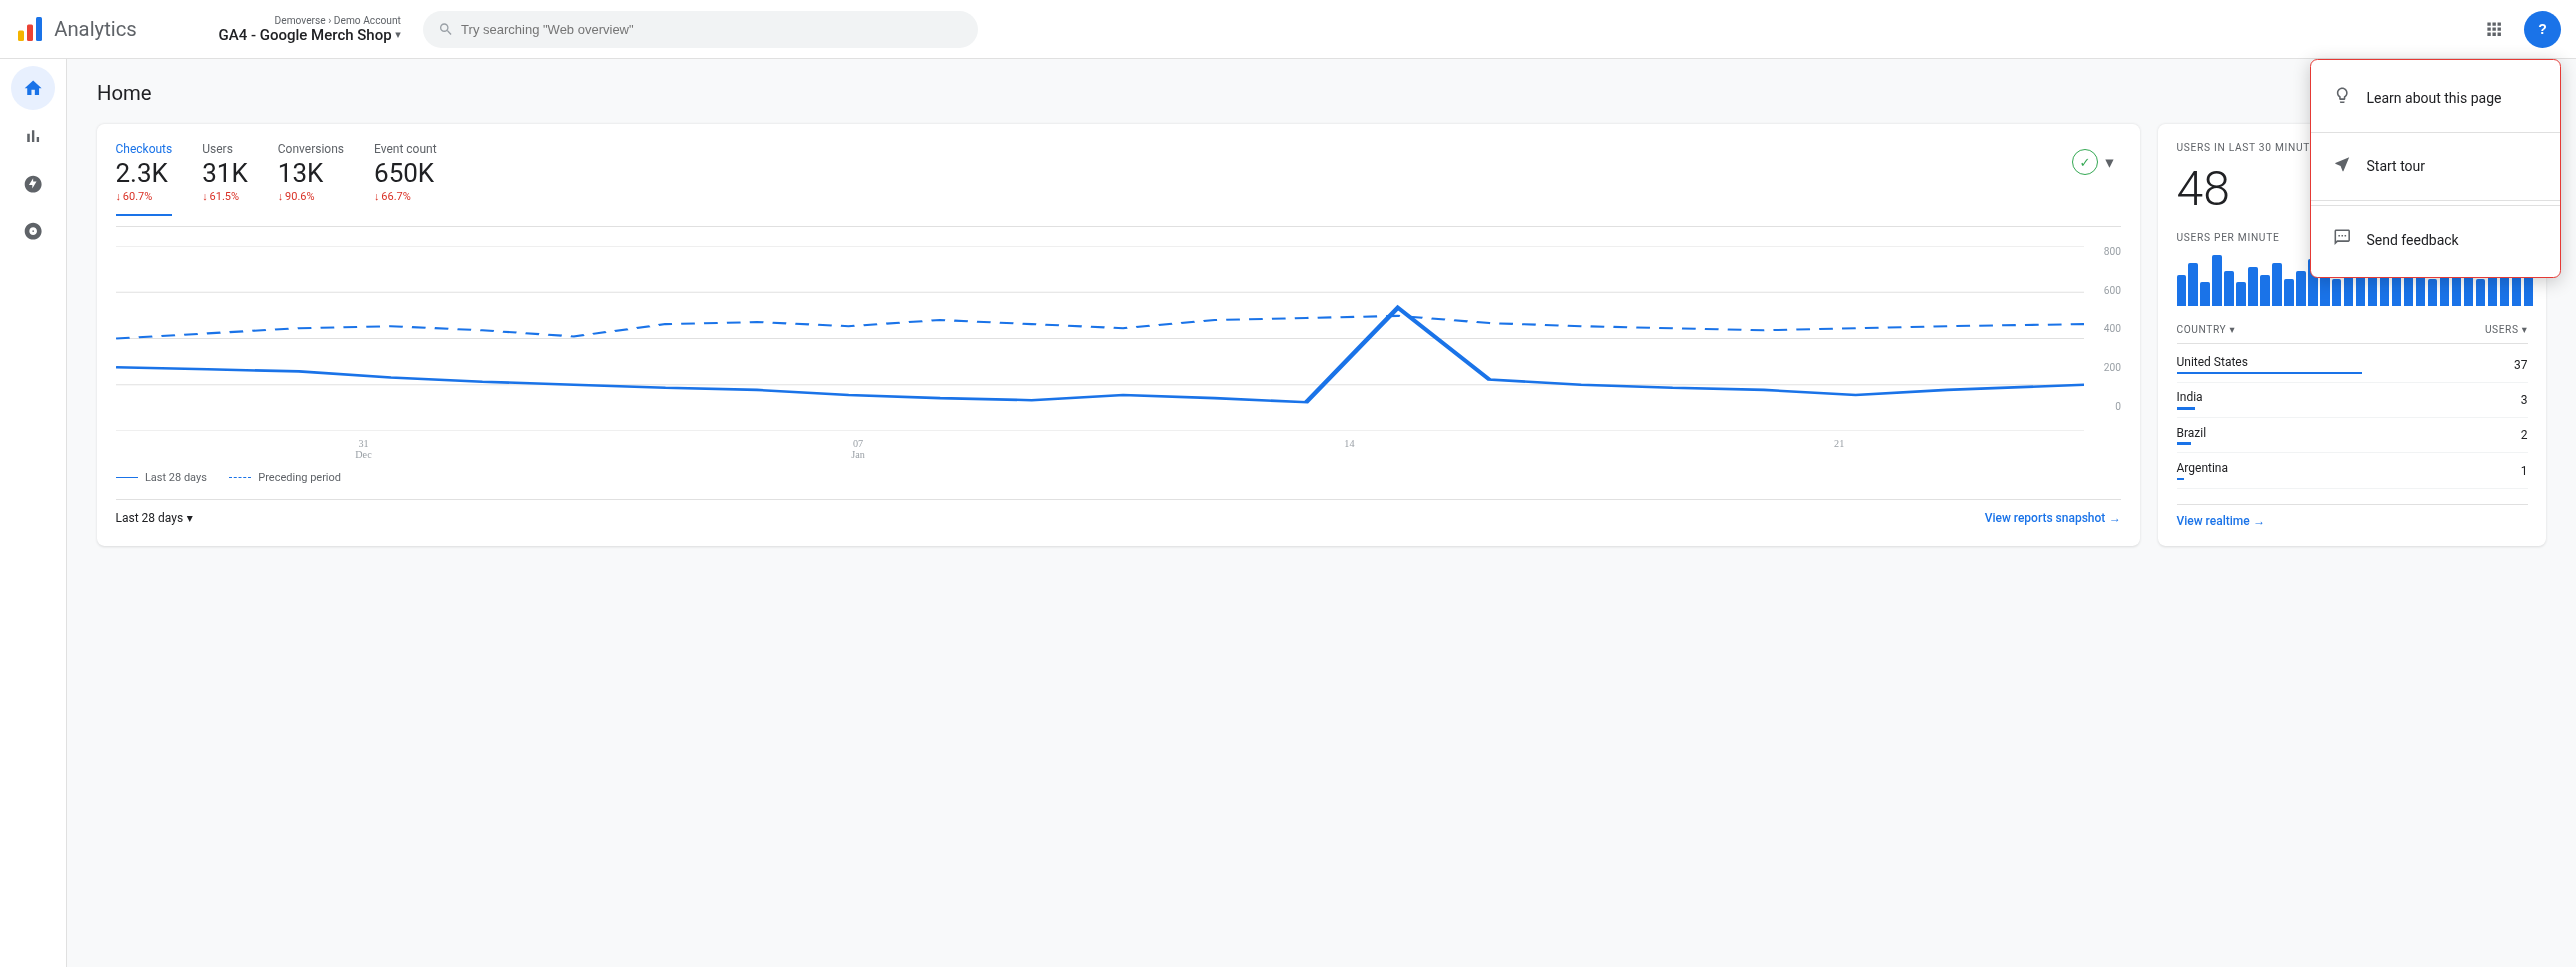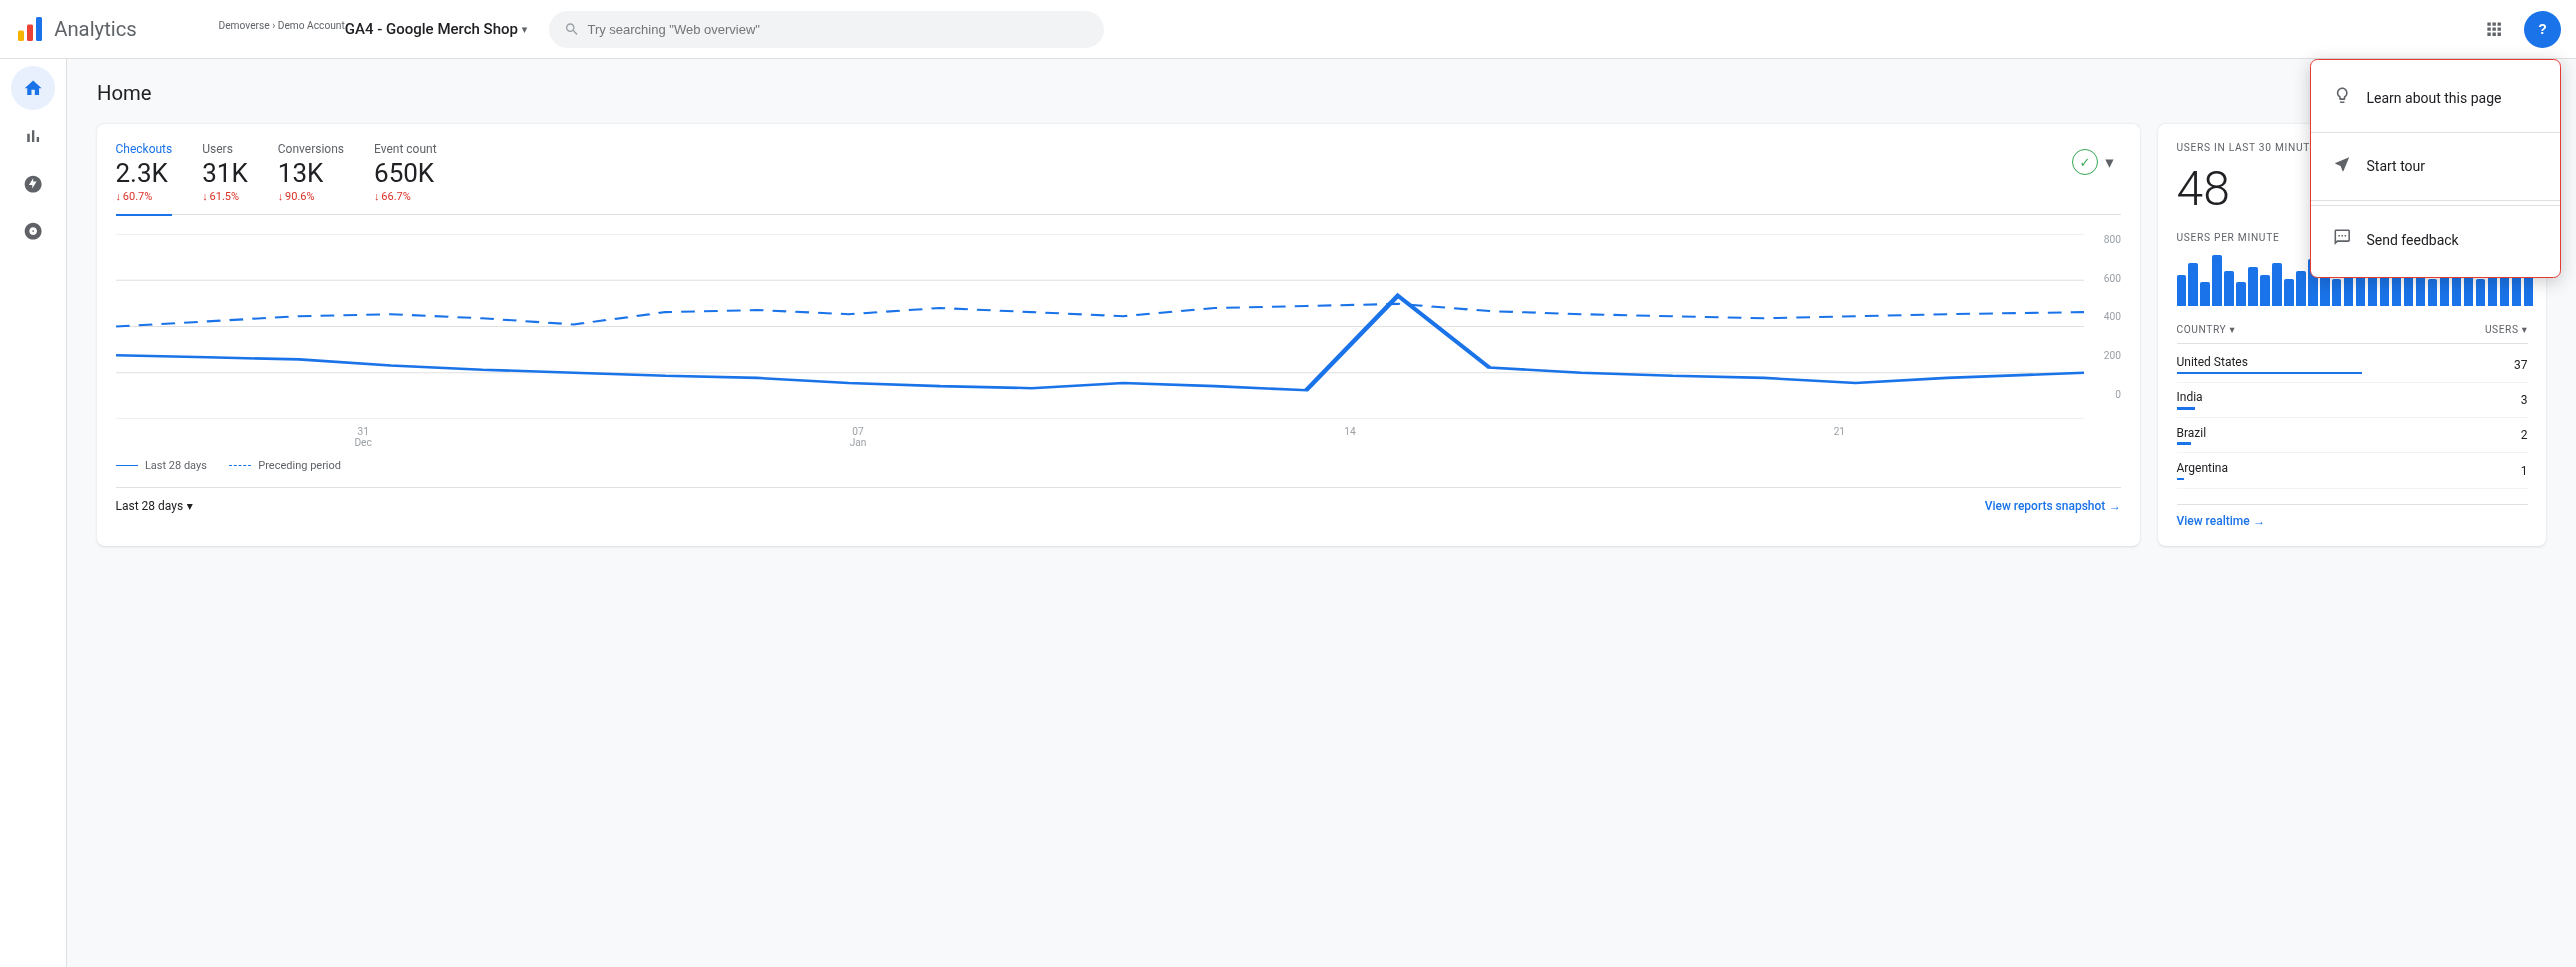--- a/index.html
+++ b/index.html
@@ -37,21 +37,21 @@
     .page-title { font-size: 20.3px; font-weight: 400; color: #202124; margin-bottom: 18.5px; }
 
     
     .cards-row { display: flex; gap: 18.5px; }
 
     
     .chart-card {
       flex: 1; background: #fff; border-radius: 7.4px;
       box-shadow: 0 0.9px 2.8px rgba(0,0,0,0.12); padding: 18.5px;
     }
-    .metrics-tabs { display: flex; gap: 30px; margin-bottom: 18.5px; border-bottom: 1.8px solid #e0e0e0; padding-bottom: 0; }
+    .metrics-tabs { display: flex; gap: 30px; margin-bottom: 18.5px; border-bottom: 1.8px solid #e0e0e0; padding-bottom: 12px; }
     .metric-tab { padding-bottom: 11px; cursor: pointer; }
     .metric-tab.active { border-bottom: 2.8px solid #1a73e8; margin-bottom: -1.8px; }
     .metric-tab .metric-label { font-size: 12px; color: #5f6368; }
     .metric-tab.active .metric-label { color: #1a73e8; }
     .metric-tab .metric-value { font-size: 26px; font-weight: 400; color: #202124; margin: 2px 0; }
     .metric-tab .metric-change { font-size: 11px; color: #d93025; display: flex; align-items: center; gap: 1.8px; }
 
     .chart-area { position: relative; height: 185px; margin: 0 0 15px 0; }
     .chart-y-labels { position: absolute; right: 0; top: 0; bottom: 18.5px; display: flex; flex-direction: column; justify-content: space-between; font-size: 10.2px; color: #9aa0a6; width: 32px; text-align: right; }
     .chart-svg { width: calc(100% - 37px); height: 100%; }
@@ -115,21 +115,21 @@
   <div class="topbar-logo">
 
     <svg class="logo-icon" viewBox="0 0 40 40">
       <rect x="4" y="22" width="8" height="14" rx="2" fill="#f4b400"></rect>
       <rect x="16" y="14" width="8" height="22" rx="2" fill="#ea4335"></rect>
       <rect x="28" y="4" width="8" height="32" rx="2" fill="#1a73e8"></rect>
     </svg>
     <span class="logo-text">Analytics</span>
   </div>
 
-  <div style="margin-left:18.5px; display:flex; flex-direction:row;">
+  <div style="margin-left:18.5px; display:flex; flex-direction:column;text-align:right;">
     <span class="account-path">Demoverse › Demo Account</span>
     <span class="account-name">
       <span>GA4 - Google Merch Shop</span>
       <span class="dropdown-arrow">▾</span>
     </span>
   </div>
 
   <div class="topbar-search">
     <svg width="16.6" height="16.6" viewBox="0 0 24 24" fill="#9aa0a6">
       <path d="M15.5 14h-.79l-.28-.27A6.471 6.471 0 0016 9.5 6.5 6.5 0 109.5 16c1.61 0 3.09-.59 4.23-1.57l.27.28v.79l5 4.99L20.49 19l-4.99-5zm-6 0C7.01 14 5 11.99 5 9.5S7.01 5 9.5 5 14 7.01 14 9.5 11.99 14 9.5 14z"></path>
@@ -236,21 +236,21 @@
             <line x1="0" y1="90" x2="860" y2="90" stroke="#e0e0e0" stroke-width="1"></line>
             <line x1="0" y1="135" x2="860" y2="135" stroke="#e0e0e0" stroke-width="1"></line>
             <line x1="0" y1="180" x2="860" y2="180" stroke="#e0e0e0" stroke-width="1"></line>
 
             <polyline fill="none" stroke="#1a73e8" stroke-width="2" stroke-dasharray="6,4" points="0,90 40,85 80,80 120,78 160,82 200,88 240,76 280,74 320,78 360,72 400,76 440,80 480,72 520,70 560,68 600,75 640,78 680,80 720,82 760,80 800,78 860,76"></polyline>
 
             <polyline fill="none" stroke="#1a73e8" stroke-width="2.5" points="0,118 40,120 80,122 120,128 160,132 200,135 240,138 280,140 320,145 360,148 400,150 440,145 480,148 520,152 560,60 600,130 640,135 680,138 720,140 760,145 800,140 860,135"></polyline>
           </svg>
         </div>
 
-        <div class="chart-x-labels" style="margin-top:-7.4px; padding-right:37px;">
+        <div class="chart-x-labels" style="margin-top:-7.4px; padding-right:37px;font-family:Liberation Serif, serif;">
           <div class="x-label">
             <div>31</div>
               <div>Dec</div>
           </div>
           <div class="x-label">
             <div>07</div>
               <div>Jan</div>
           </div>
           <div class="x-label">
             <div>14</div>

